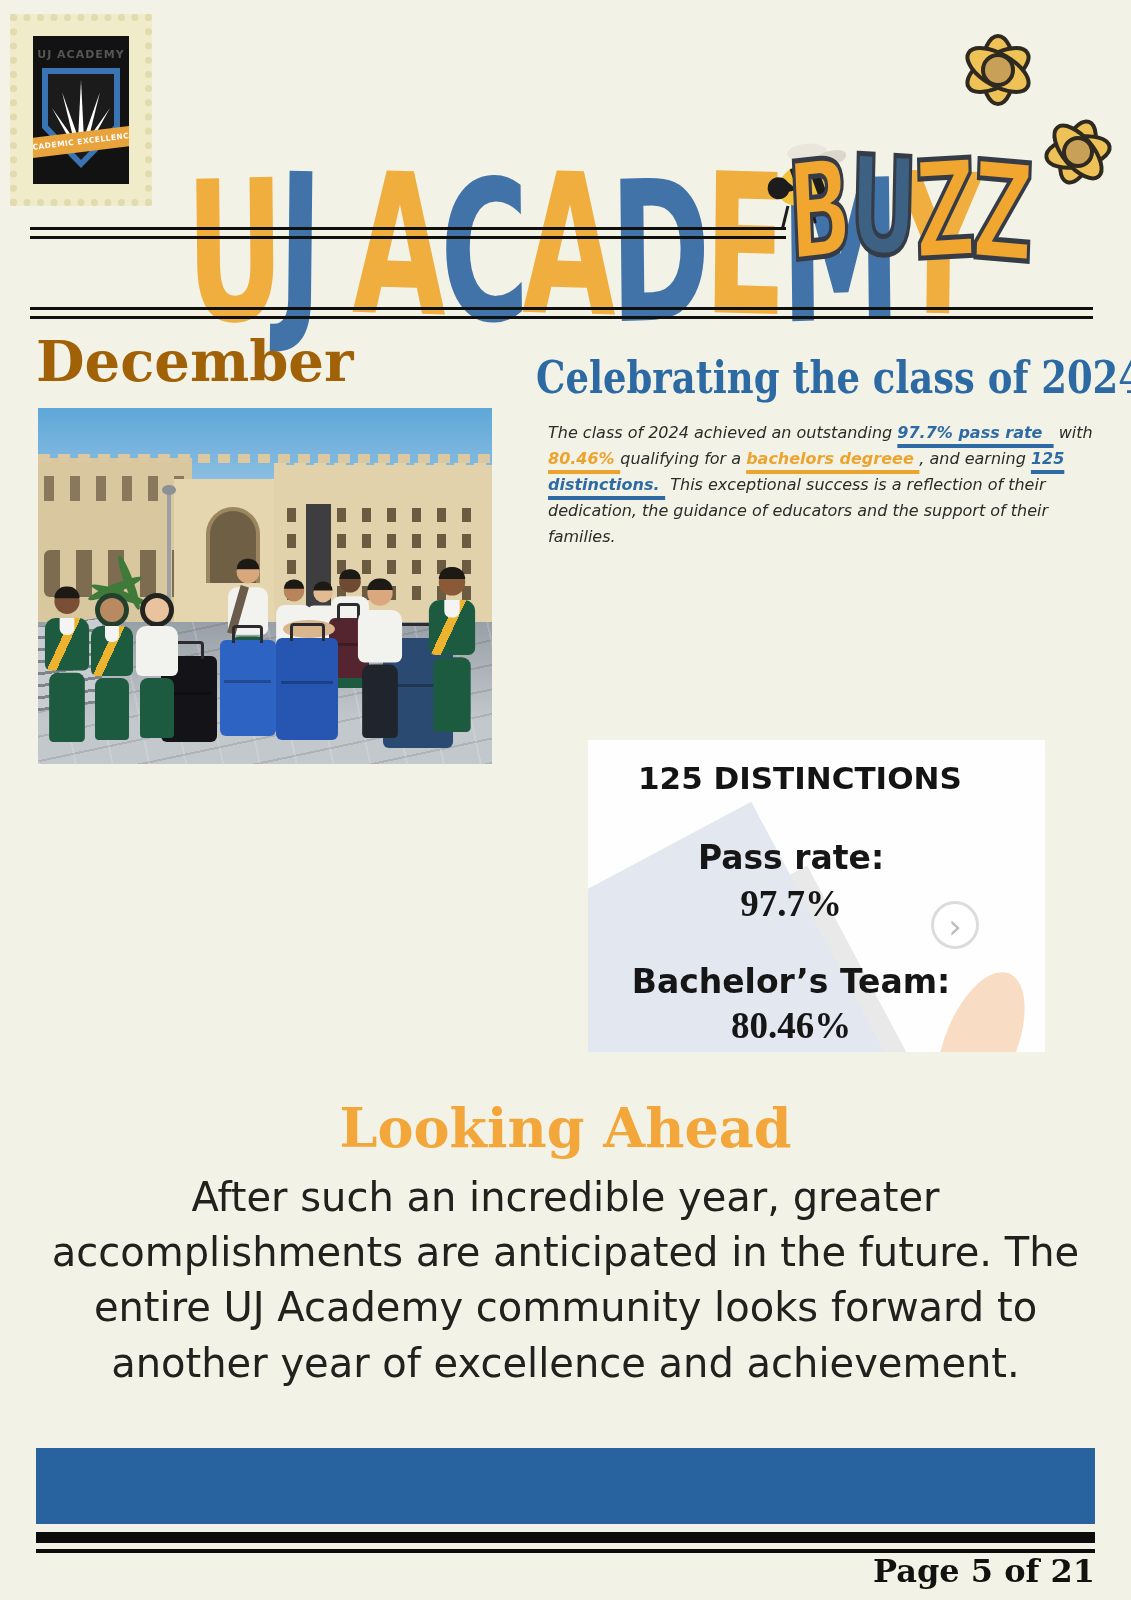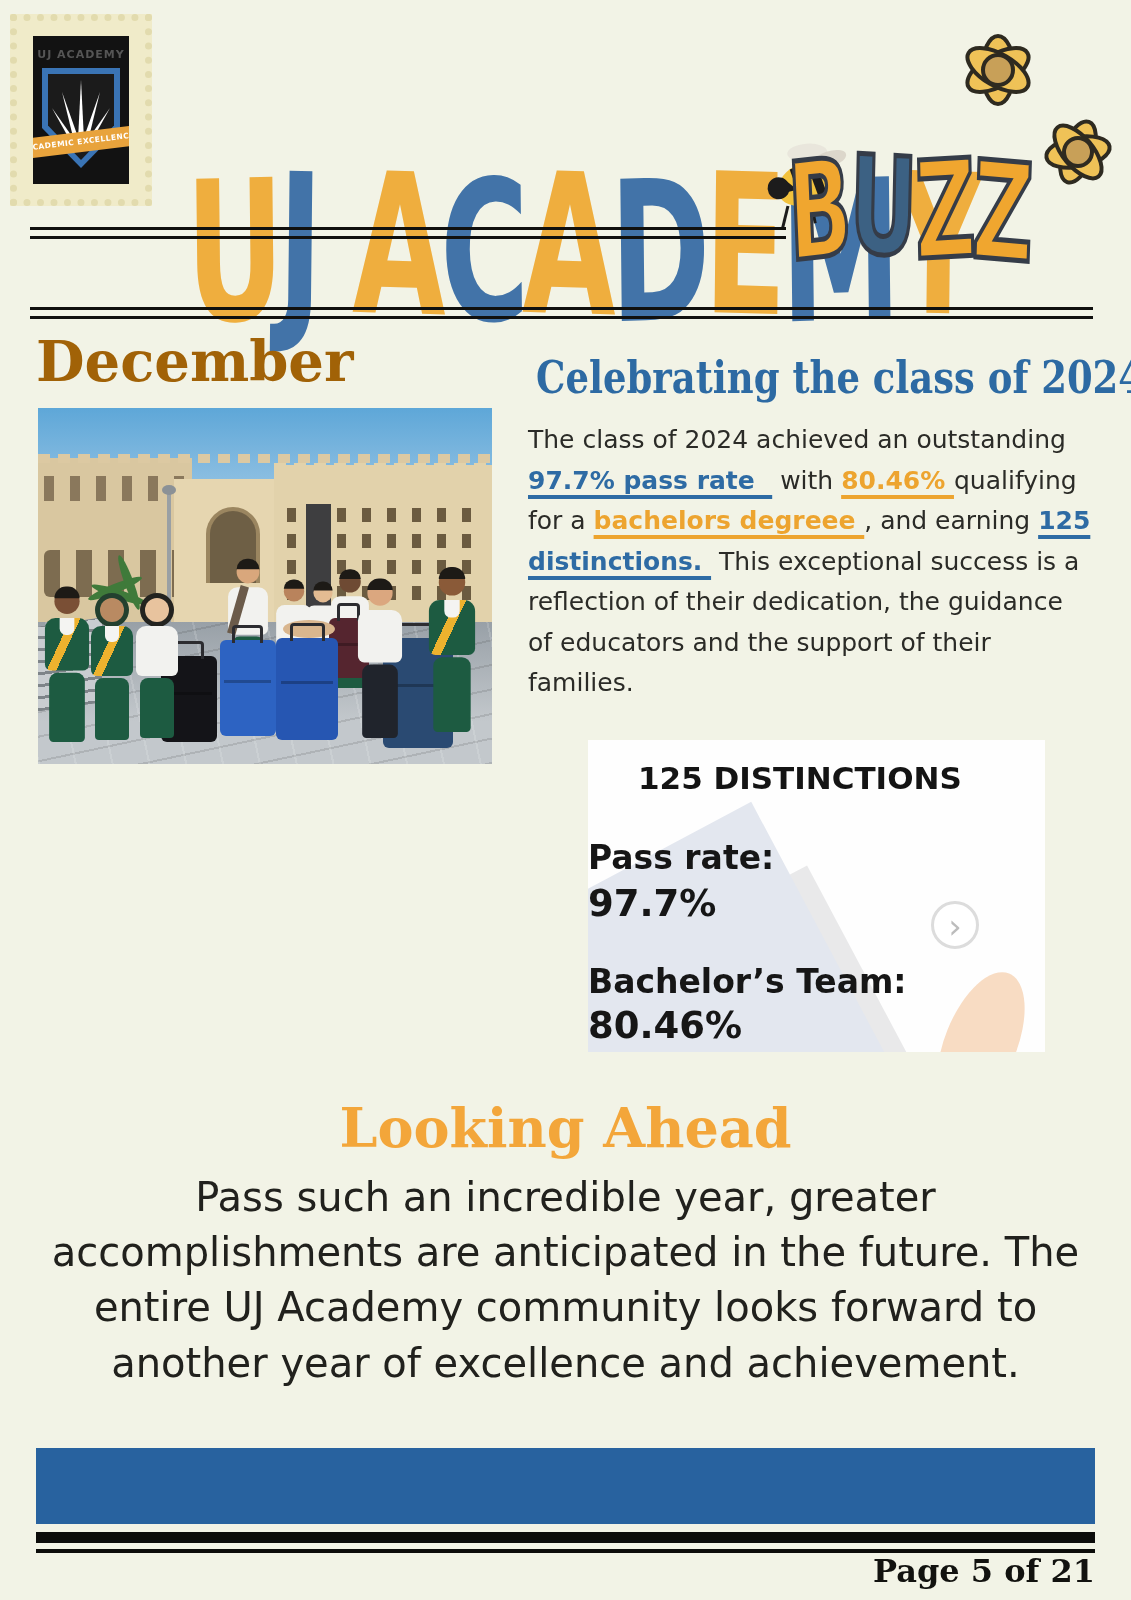--- a/index.html
+++ b/index.html
@@ -110,38 +110,38 @@
      background:rgba(0,0,0,.25);}
   .hat{position:absolute;width:52px;height:18px;border-radius:50%;background:#d9b68e;}
 
   .caption{position:absolute;left:38px;top:786px;width:516px;font-size:27px;line-height:1.45;
            color:#2e2c28;}
 
   
   .h-celebrating{position:absolute;left:536px;top:352px;font-family:"DejaVu Serif",serif;
       font-weight:bold;font-size:44px;color:#2d6aa3;white-space:nowrap;
       transform:scaleX(.84);transform-origin:left top;}
-  .celebrating-par{position:absolute;left:528px;top:420px;width:566px;font-size:25px;
-      line-height:1.62;color:#2b2b27;}
+  .celebrating-par{position:absolute;left:548px;top:420px;width:566px;font-size:16px;
+      line-height:1.62;color:#2b2b27;font-style:italic;}
   .link-blue{color:#2e6ba4;font-weight:bold;text-decoration:underline;
       text-decoration-thickness:3.5px;text-underline-offset:6px;}
   .link-yellow{color:#eda42f;font-weight:bold;text-decoration:underline;
       text-decoration-thickness:3.5px;text-underline-offset:6px;}
 
   .card{position:absolute;left:588px;top:740px;width:457px;height:312px;background:#fefefe;overflow:hidden;}
   .card .shape1{position:absolute;left:-70px;top:120px;width:330px;height:330px;background:#e3e7ef;
       transform:rotate(-28deg);}
   .card .shape2{position:absolute;left:-40px;top:190px;width:340px;height:260px;background:#e9e9ea;
       transform:rotate(-28deg);}
   .card .shape3{position:absolute;right:28px;bottom:-66px;width:72px;height:150px;background:#f8dcc3;
       border-radius:50%;transform:rotate(22deg);}
   .card-title{position:absolute;left:50px;top:20px;font-size:31px;font-weight:bold;color:#141414;text-align:center;}
-  .stat{position:absolute;left:0;width:406px;font-weight:bold;color:#161616;}
+  .stat{position:absolute;left:0;width:406px;text-align:center;font-weight:bold;color:#161616;}
   .stat-label{font-size:33px;}
-  .stat-value{font-size:37px;}
+  .stat-value{font-size:37px;font-family:Liberation Serif, serif;}
   .s1l{top:98px;} .s1v{top:142px;} .s2l{top:222px;} .s2v{top:264px;}
   .chev{position:absolute;left:343px;top:161px;width:48px;height:48px;border-radius:50%;
       border:3px solid #dcdcdc;color:#bcbcbc;font-size:34px;line-height:44px;text-align:center;
       background:#fff;box-sizing:border-box;}
 
   
   .h-looking{position:absolute;left:0;top:1096px;width:100%;text-align:center;
       font-family:"DejaVu Serif",serif;font-weight:bold;font-size:54px;color:#f3a63a;}
   .looking-par{position:absolute;left:23px;top:1170px;width:1085px;text-align:center;
       font-size:40px;line-height:1.38;color:#21211d;}
@@ -309,20 +309,20 @@
     <div class="shape3"></div>
     <div class="card-title">125 DISTINCTIONS</div>
     <div class="stat stat-label s1l">Pass rate:</div>
     <div class="stat stat-value s1v">97.7%</div>
     <div class="stat stat-label s2l">Bachelor’s Team:</div>
     <div class="stat stat-value s2v">80.46%</div>
     <div class="chev">›</div>
   </div>
 
   <div class="h-looking">Looking Ahead</div>
-  <div class="looking-par">Pass such an incredible year, greater accomplishments are anticipated in the future. The entire UJ Academy community looks forward to another year of excellence and achievement.</div>
+  <div class="looking-par">After such an incredible year, greater accomplishments are anticipated in the future. The entire UJ Academy community looks forward to another year of excellence and achievement.</div>
 
   <div class="bar-blue"></div>
   <div class="bar-black"></div>
   <div class="bar-thin"></div>
   <div class="pagenum">Page 5 of 21</div>
 
 </div>
 
 </body></html>

